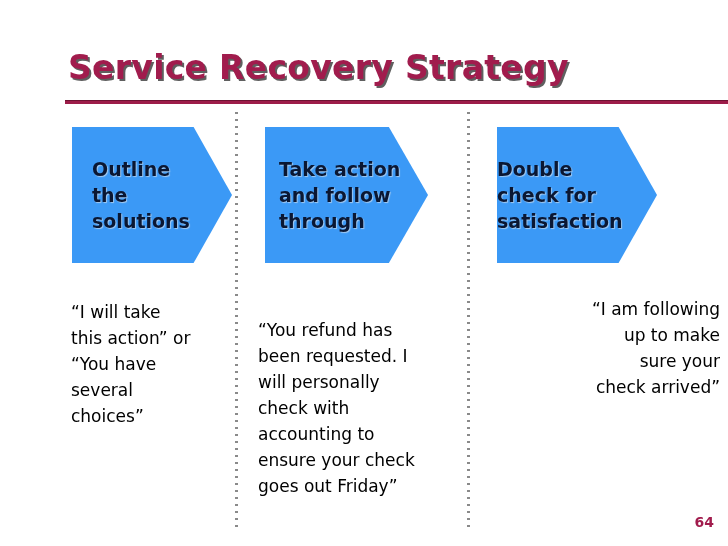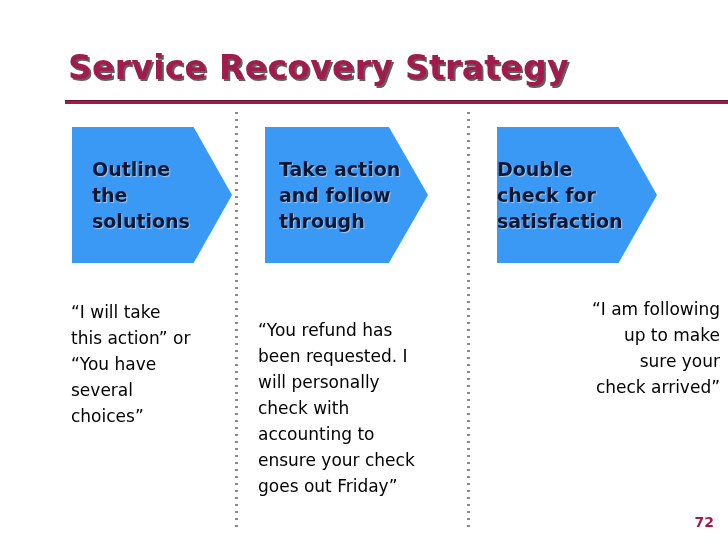--- a/index.html
+++ b/index.html
@@ -107,15 +107,15 @@
 will personally
 check with
 accounting to
 ensure your check
 goes out Friday”</div>
   <div class="quote quote-3">“I am following
 up to make
 sure your
 check arrived”</div>
 
-  <div class="page-number">72</div>
+  <div class="page-number">64</div>
 
 </div>
 
 </body></html>

